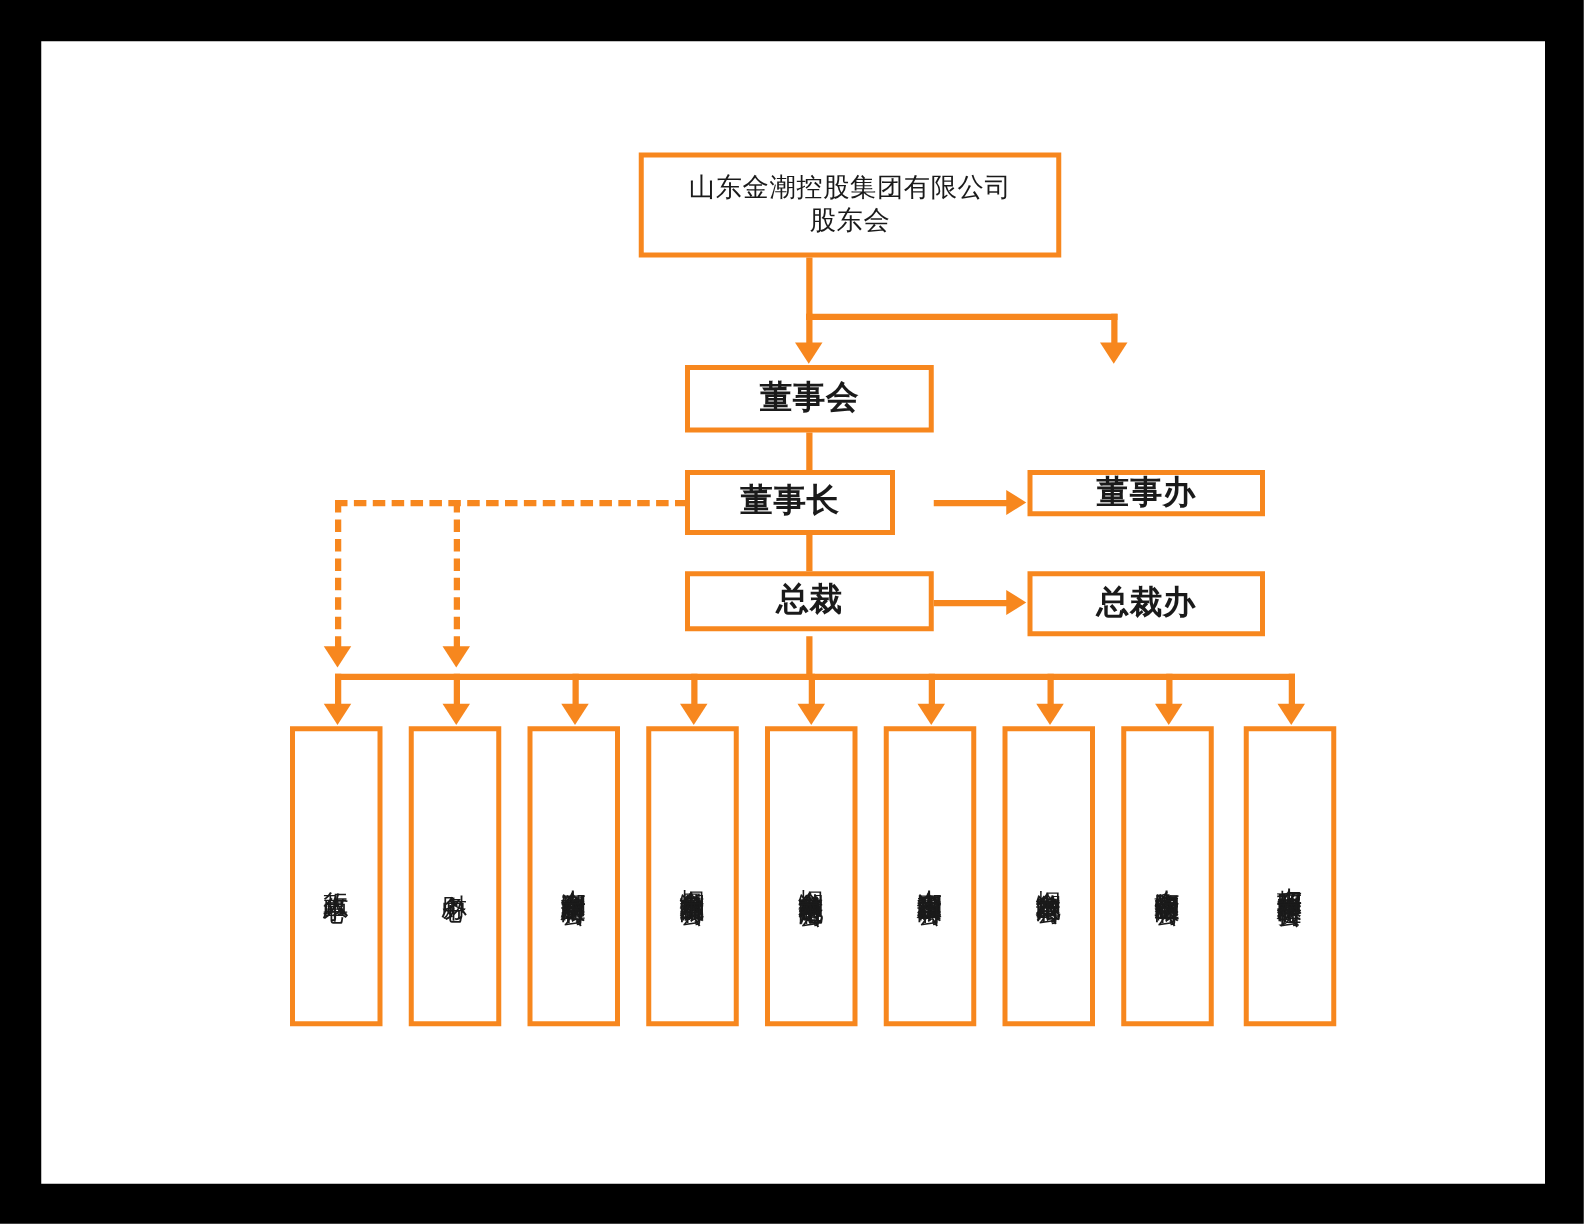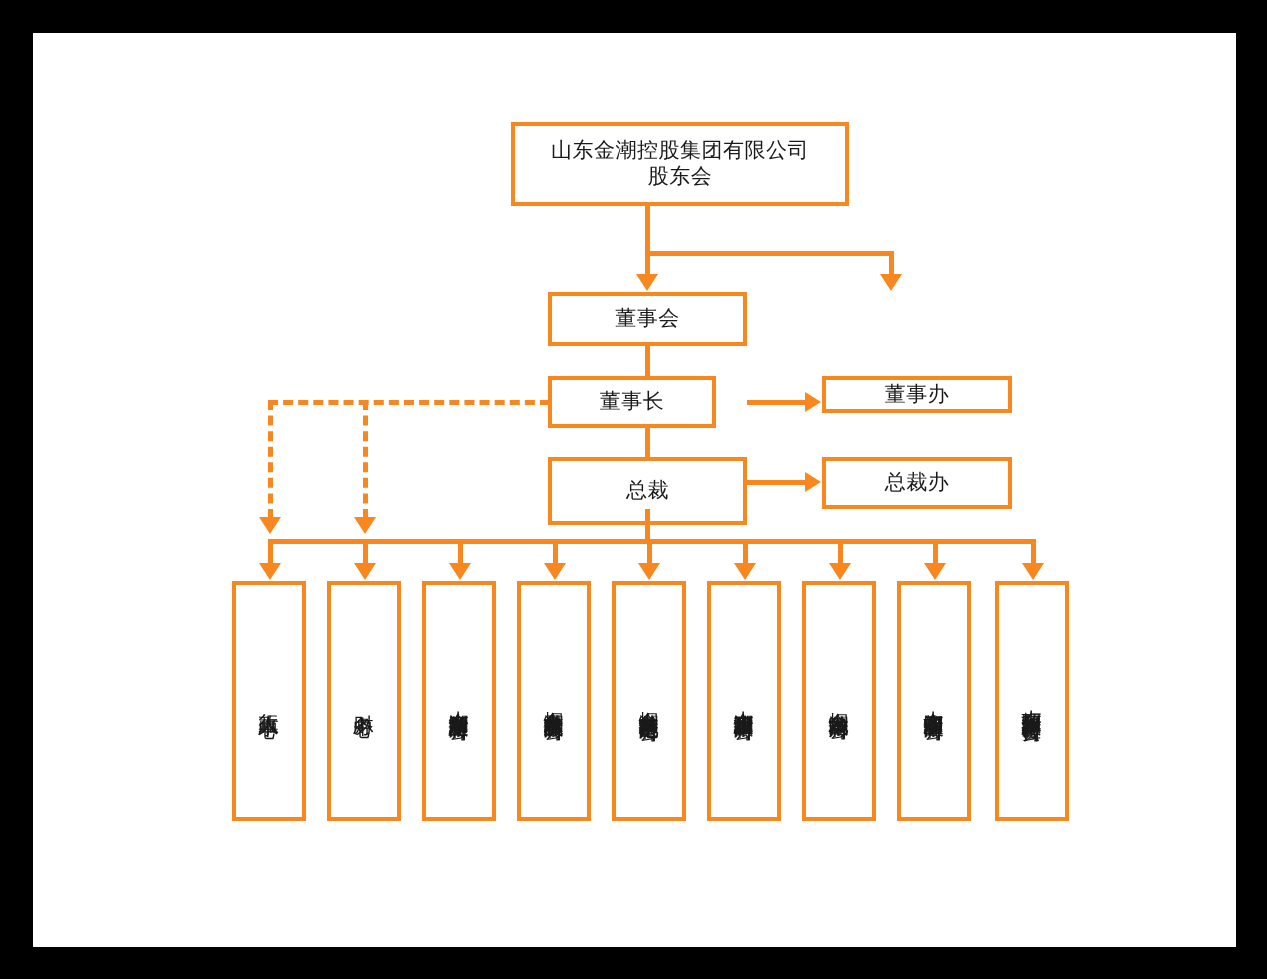--- a/index.html
+++ b/index.html
@@ -23,21 +23,21 @@
     border:4px solid var(--accent,#F7871E);
     background:#ffffff;
     color:#1a1a1a;
     display:flex;
     align-items:center;
     justify-content:center;
     text-align:center;
     line-height:1.22;
     letter-spacing:0.5px;
   }
-  .box.h{ font-size:21px; }
+  .box.h{ font-size:26px;font-weight:bold; }
   .box.top{ font-size:21px; }
   
   .box.v{
     writing-mode:vertical-rl;
     text-orientation:upright;
     font-size:20px;
     line-height:1.1;
     letter-spacing:1px;
     align-items:center;
     justify-content:center;
@@ -108,21 +108,21 @@
   </div>
 
   <div class="ln hline" style="left: 714px; top: 367px; width: 66px; height: 5px; background: rgb(247, 135, 30);"></div>
   <div class="arrow-r" style="left: 772px; top: 359px; border-left-color: rgb(247, 135, 30);"></div>
   <div class="box h" style="left: 789px; top: 343px; width: 190px; height: 37px; border-color: rgb(247, 135, 30);">
     <span>董事办</span>
   </div>
 
   <div class="ln vline" style="left: 612px; top: 395px; width: 5px; height: 31px; background: rgb(247, 135, 30);"></div>
 
-  <div class="box h" style="left: 515px; top: 424px; width: 199px; height: 68px; border-color: rgb(247, 135, 30);">
+  <div class="box h" style="left: 515px; top: 424px; width: 199px; height: 48px; border-color: rgb(247, 135, 30);">
     <span>总裁</span>
   </div>
   <div class="ln hline" style="left: 714px; top: 447px; width: 66px; height: 5px; background: rgb(247, 135, 30);"></div>
   <div class="arrow-r" style="left: 772px; top: 439px; border-left-color: rgb(247, 135, 30);"></div>
   <div class="box h" style="left: 789px; top: 424px; width: 190px; height: 52px; border-color: rgb(247, 135, 30);">
     <span>总裁办</span>
   </div>
 
   <div class="ln vline" style="left: 612px; top: 476px; width: 5px; height: 31px; background: rgb(247, 135, 30);"></div>
 

